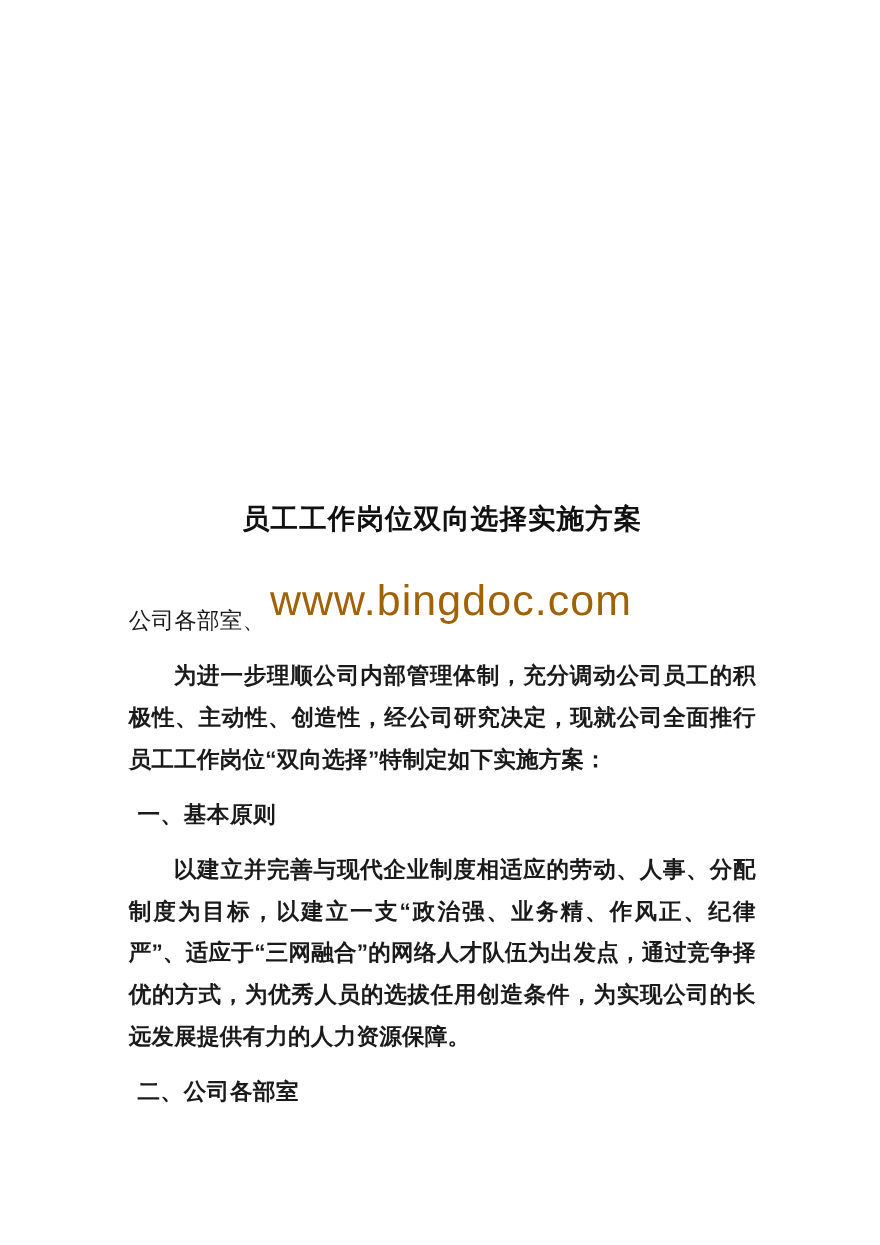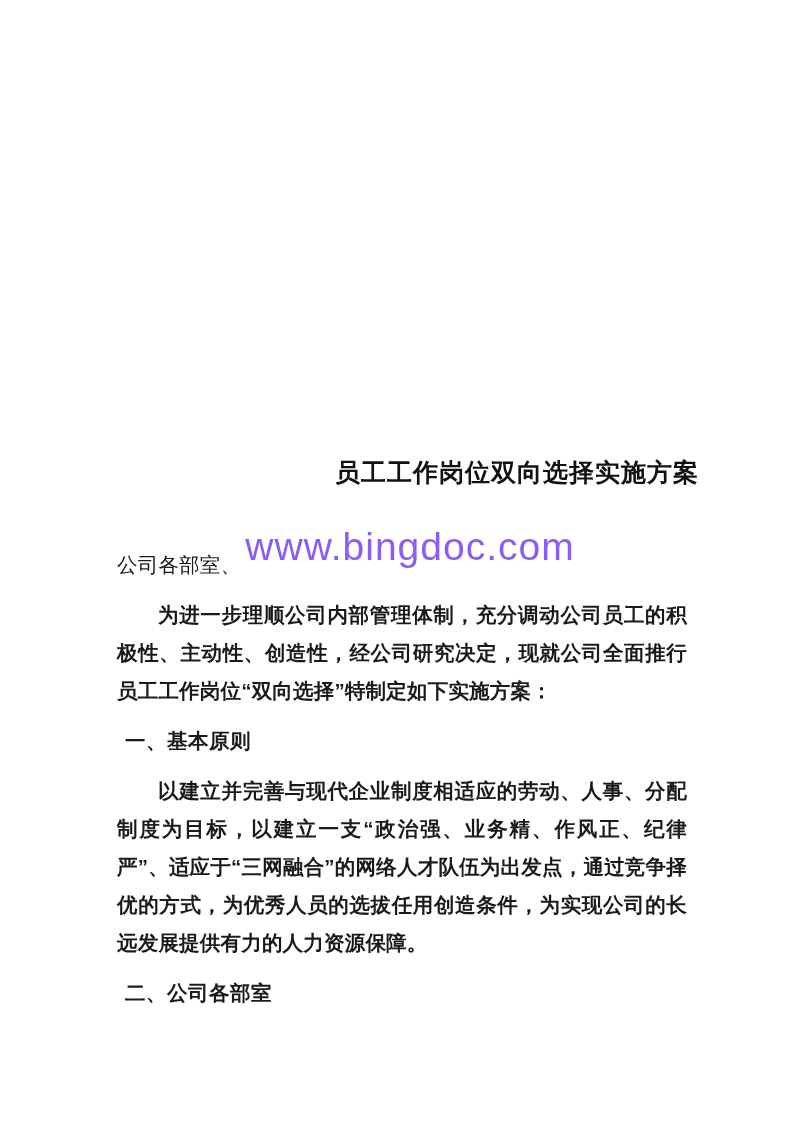--- a/index.html
+++ b/index.html
@@ -18,35 +18,35 @@
   }
   .doc-body {
     position: absolute;
     left: 105px;
     top: 455px;
     width: 594px;
   }
   .doc-title {
     font-size: 25px;
     font-weight: bold;
-    text-align: right;
+    text-align: center;
     letter-spacing: 1px;
     line-height: 1.4;
     margin: 0 0 4px 0;
     color: #111111;
   }
   .watermark {
     position: absolute;
     left: 200px;
     top: 525px;
     width: 420px;
     text-align: center;
     font-size: 39px;
     letter-spacing: 1px;
-    color: #8b5cf6;
+    color: #a16207;
     font-family: "Liberation Sans", "DejaVu Sans", sans-serif;
     font-weight: normal;
     pointer-events: none;
     user-select: none;
   }
   .para {
     font-size: 20.5px;
     line-height: 38px;
     margin: 12px;
     text-align: justify;

